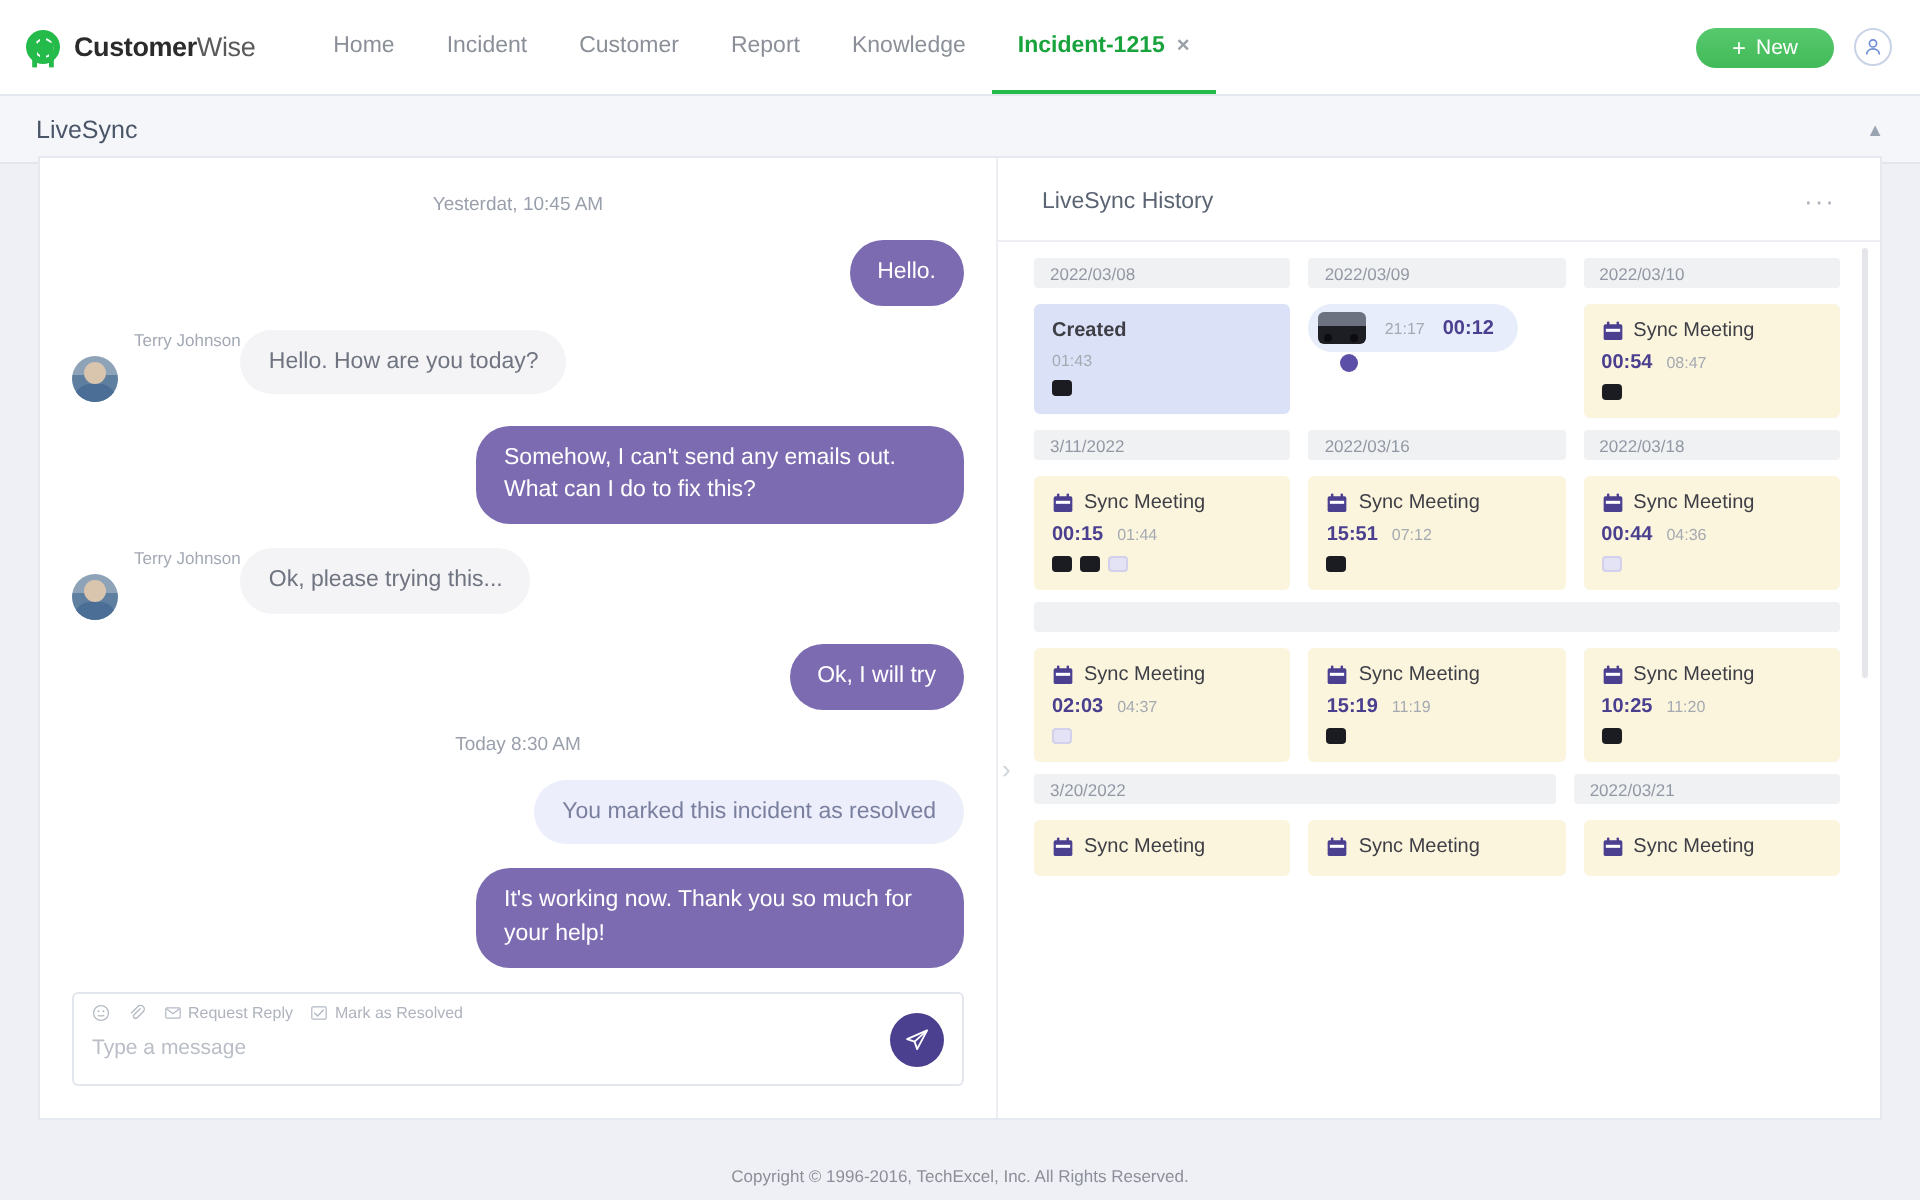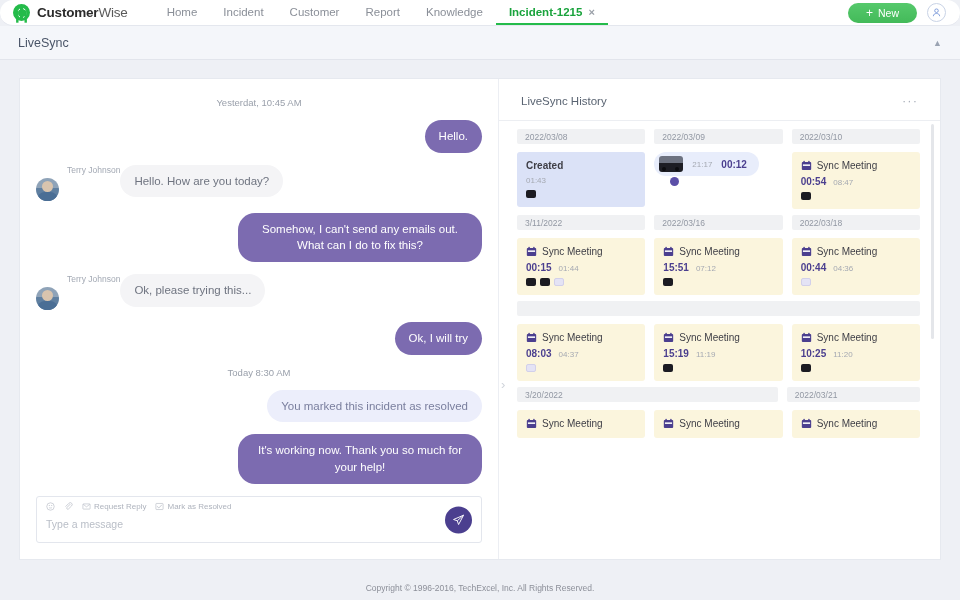--- a/index.html
+++ b/index.html
@@ -5,22 +5,22 @@
   * { box-sizing: border-box; margin: 0; padding: 0; }
   html, body {
     width: 960px; height: 600px;
     font-family: "Liberation Sans", sans-serif;
     background: #eef0f5;
     overflow: hidden;
   }
 
   
   .topbar {
-    height: 26px; background: #ffffff; display: flex; align-items: stretch;
-    border-bottom: 1px solid #e4e7ee; position: relative; border-radius: 13px;
+    height: 48px; background: #ffffff; display: flex; align-items: stretch;
+    border-bottom: 1px solid #e4e7ee; position: relative;
   }
   .brand { display: flex; align-items: center; padding-left: 13px; gap: 7px; }
   .brand-logo {
     width: 17px; height: 17px; border-radius: 50%;
     background: #24bb4a; position: relative; flex: none;
   }
   .brand-logo::before {
     content: ""; position: absolute; inset: 3.5px;
     border-radius: 50%; border: 1.6px solid #ffffff;
   }
@@ -82,21 +82,21 @@
   .chat {
     width: 479px; border-right: 1px solid #eceef3;
     display: flex; flex-direction: column; position: relative;
   }
   .chat-scroll { flex: 1; padding: 14px 16px 0 16px; overflow: hidden; }
 
   .day-sep {
     text-align: center; font-size: 9.5px; color: #9aa0ab;
     margin: 4px 0 12px 0;
   }
-  .msg-row { display: flex; margin-bottom: 12px; text-align: center; }
+  .msg-row { display: flex; margin-bottom: 12px; }
   .msg-row.out { justify-content: flex-end; }
   .msg-row.in { align-items: flex-start; gap: 8px; }
 
   .av {
     width: 23px; height: 23px; border-radius: 50%; flex: none;
     margin-top: 13px; overflow: hidden;
     background: linear-gradient(#8fa3b8 0 42%, #5f7fa0 42% 100%);
     position: relative;
   }
   .av::before {
@@ -485,21 +485,21 @@
                   <div class="card-title">
                     <svg class="cal-ico" viewBox="0 0 16 16">
                       <rect x="1.2" y="3" width="13.6" height="11.6" rx="1.4" fill="#4b3f8f"></rect>
                       <rect x="2.8" y="6.4" width="10.4" height="2.2" fill="#ffffff"></rect>
                       <rect x="3.6" y="1" width="1.8" height="3.2" rx=".8" fill="#4b3f8f"></rect>
                       <rect x="10.6" y="1" width="1.8" height="3.2" rx=".8" fill="#4b3f8f"></rect>
                     </svg>
                     <span>Sync Meeting</span>
                   </div>
                   <div class="card-meta">
-                    <span class="t-main">08:03</span>
+                    <span class="t-main">02:03</span>
                     <span class="t-sub">04:37</span>
                   </div>
                   <div class="card-thumbs">
                     <div class="thumb lav"></div>
                   </div>
                 </div>
               </div>
               <div class="hcell">
                 <div class="card cream">
                   <div class="card-title">

